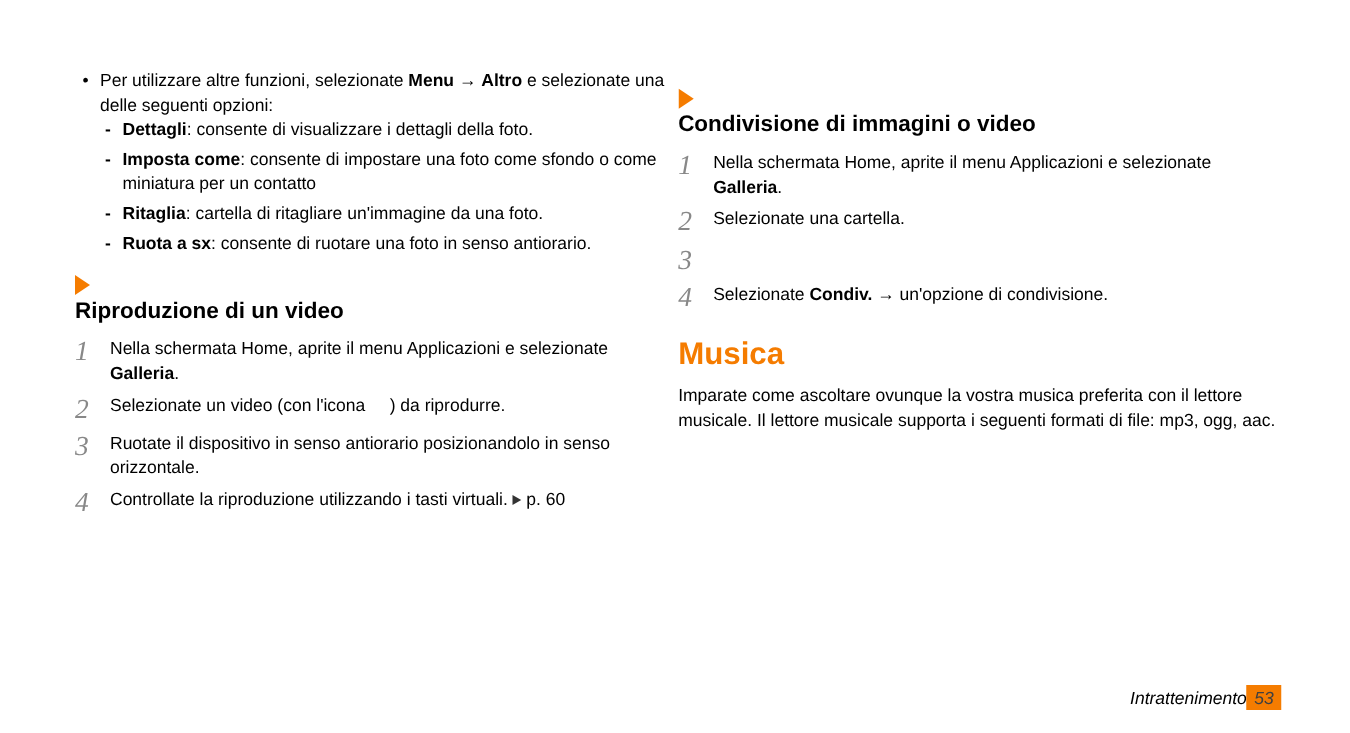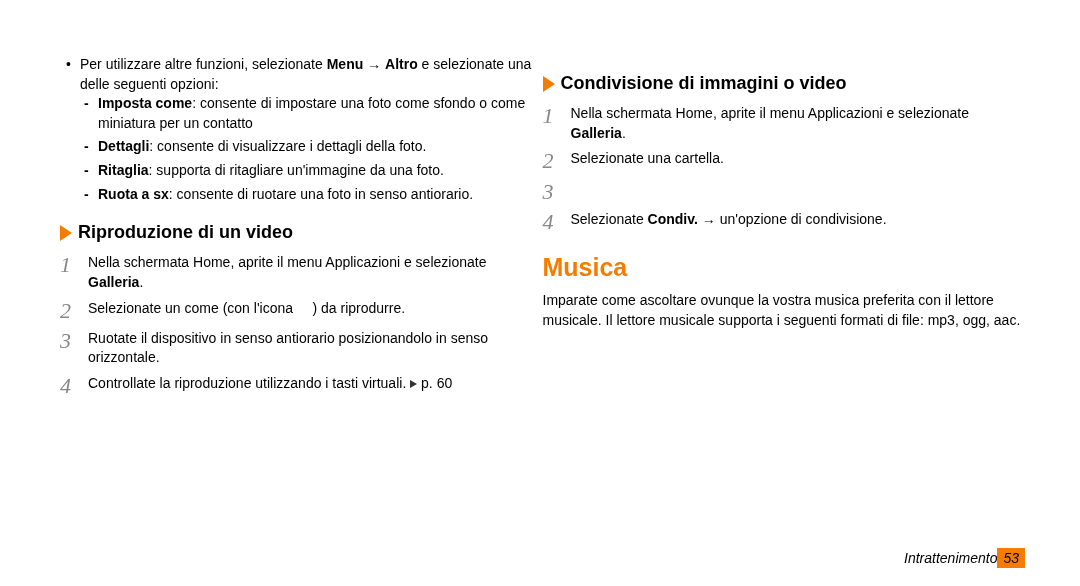--- a/index.html
+++ b/index.html
@@ -34,21 +34,22 @@
   content: "-";
   position: absolute;
   left: -14px;
   font-weight: bold;
 }
 .sub-heading {
   font-weight: bold;
   font-size: 18px;
   margin: 16px 0 8px 0;
   display: flex;
-  align-items: center;
+  align-items: flex-start;
+  flex-direction: column;
 }
 .chevron-icon {
   display: inline-block;
   width: 0;
   height: 0;
   border-top: 8px solid transparent;
   border-bottom: 8px solid transparent;
   border-left: 12px solid #f57c00;
   margin-right: 6px;
 }
@@ -105,58 +106,58 @@
   position: absolute;
   bottom: 18px;
   right: 55px;
   display: flex;
   align-items: center;
   gap: 0;
 }
 .footer-text { font-style: italic; font-size: 14px; }
 .footer-badge {
   background: #f57c00;
-  color: #000000;
+  color: #404040;
   font-style: italic;
   font-size: 14px;
   padding: 2px 6px;
 }
 b { font-weight: bold; }
 </style>
 </head>
 <body>
 
 <div class="page">
   <div class="column">
     <ul class="bullet-list">
       <li>
         <span>
           <span>Per utilizzare altre funzioni, selezionate </span><b>Menu</b><span> → </span><b>Altro</b><span> e selezionate una delle seguenti opzioni:</span>
         </span>
         <ul class="dash-list">
+          <li><b>Dettagli</b><span>: consente di visualizzare i dettagli della foto.</span></li>
           <li><b>Imposta come</b><span>: consente di impostare una foto come sfondo o come miniatura per un contatto</span></li>
-          <li><b>Dettagli</b><span>: consente di visualizzare i dettagli della foto.</span></li>
-          <li><b>Ritaglia</b><span>: supporta di ritagliare un'immagine da una foto.</span></li>
+          <li><b>Ritaglia</b><span>: cartella di ritagliare un'immagine da una foto.</span></li>
           <li><b>Ruota a sx</b><span>: consente di ruotare una foto in senso antiorario.</span></li>
         </ul>
       </li>
     </ul>
 
     <div class="sub-heading">
       <span class="chevron-icon"></span>
       <span>Riproduzione di un video</span>
     </div>
     <ol class="num-list">
       <li>
           <span class="num">1</span>
           <span class="num-text"><span>Nella schermata Home, aprite il menu Applicazioni e selezionate </span><b>Galleria</b><span>.</span></span>
         </li>
       <li>
           <span class="num">2</span>
-          <span class="num-text"><span>Selezionate un come (con l'icona </span>&nbsp;&nbsp;&nbsp;&nbsp;<span>) da riprodurre.</span></span>
+          <span class="num-text"><span>Selezionate un video (con l'icona </span>&nbsp;&nbsp;&nbsp;&nbsp;<span>) da riprodurre.</span></span>
         </li>
       <li>
           <span class="num">3</span>
           <span class="num-text">Ruotate il dispositivo in senso antiorario posizionandolo in senso orizzontale.</span>
         </li>
       <li>
           <span class="num">4</span>
           <span class="num-text"><span>Controllate la riproduzione utilizzando i tasti virtuali. </span><span class="play-icon"></span> <span>p. 60</span></span>
         </li>
     </ol>

